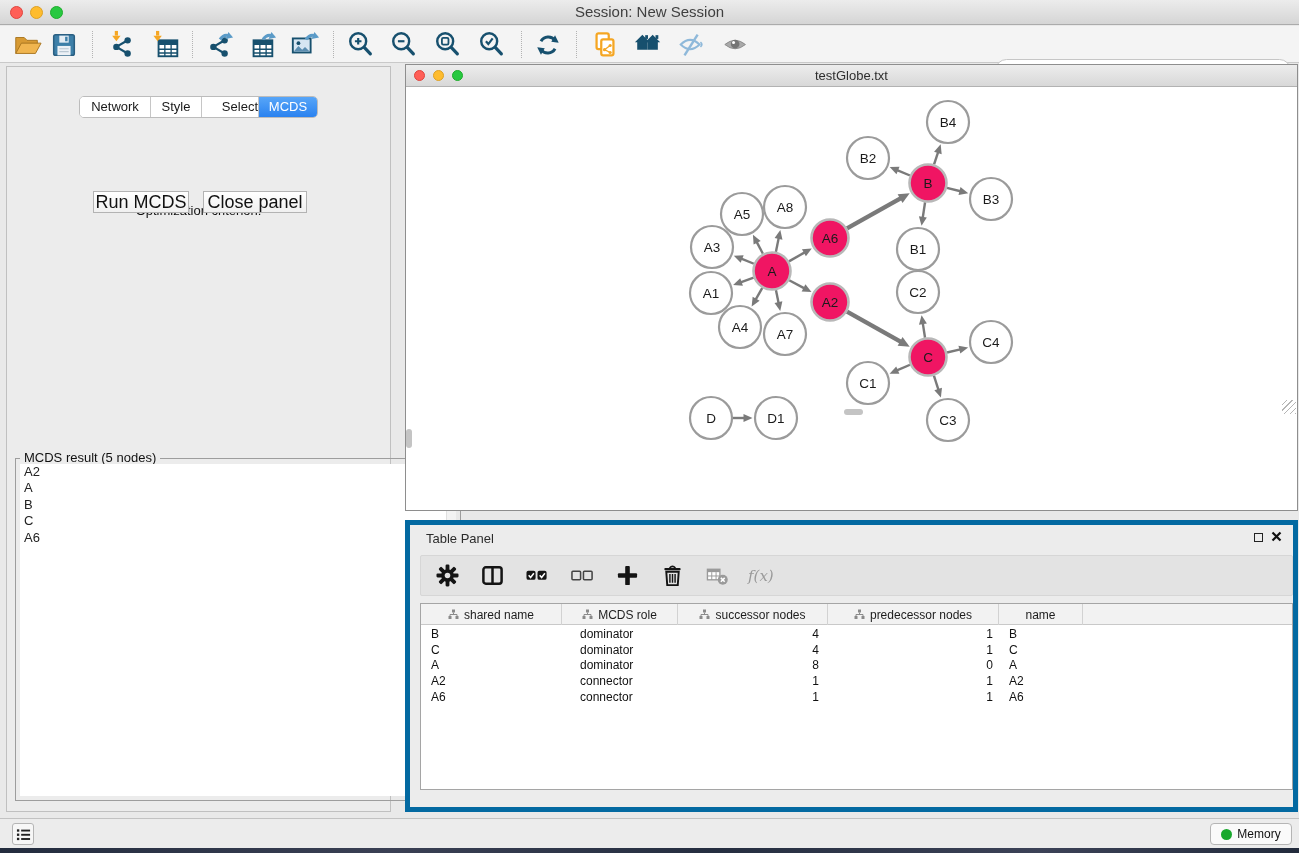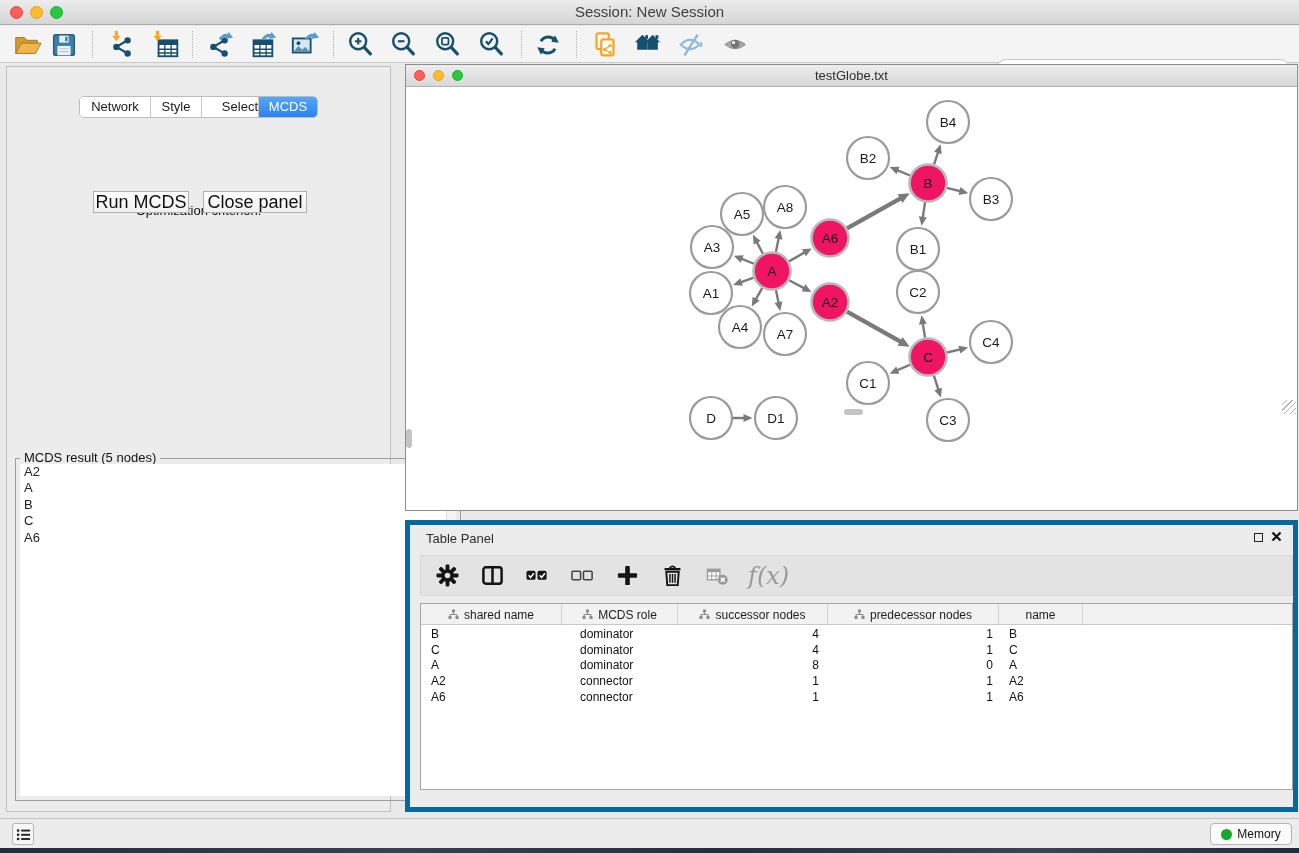--- a/index.html
+++ b/index.html
@@ -69,21 +69,21 @@
   .scroll-nub-h { position:absolute; left:438px; bottom:0; width:19px; height:6px; background:#c4c4c4; border-radius:3px; }
 
   
   .table-panel { position:absolute; left:405px; top:520px; width:893px; height:292px; background:#ececec; border:5px solid #0369a1; }
   .table-panel .ptitle { position:absolute; left:16px; top:6px; font-size:13px; color:#2c2c2c; }
   .table-panel .float-btn { right:30px; }
   .table-panel .close-btn { right:10px; }
   .tp-toolbar { position:absolute; left:10px; top:30px; width:873px; height:41px; background:#e3e3e3;
     border:1px solid #d6d6d6; border-radius:2px; display:flex; align-items:center; gap:17px; padding-left:12px; }
   .tp-icon { width:28px; height:26px; display:flex; align-items:center; justify-content:center; cursor:pointer; }
-  .fx-label { font-size:24px; color:#9a9a9a; font-family:"DejaVu Serif", serif; font-style:italic; }
+  .fx-label { font-size:15px; color:#9a9a9a; font-family:"DejaVu Serif", serif; font-style:italic; }
 
   .node-table { position:absolute; left:10px; top:78px; width:873px; height:187px; background:#fff; border:1px solid #a5a5a5; overflow:hidden; }
   .thead { position:absolute; left:0; top:0; right:0; height:21px; background:#f2f2f2; border-bottom:1px solid #c9c9c9; }
   .th { position:absolute; top:0; height:21px; display:flex; align-items:center; justify-content:center; gap:5px;
     font-size:12px; color:#1d1d1d; border-right:1px solid #d2d2d2; cursor:pointer; }
   .tbody { position:absolute; left:0; top:21px; right:0; bottom:0; }
   .trow { position:absolute; left:0; right:0; height:15.7px; cursor:default; }
   .td { position:absolute; top:0; height:15.7px; font-size:12px; color:#111; line-height:15.7px; white-space:nowrap; }
 
   .bottom-tabs { position:absolute; left:267px; top:270px; }

